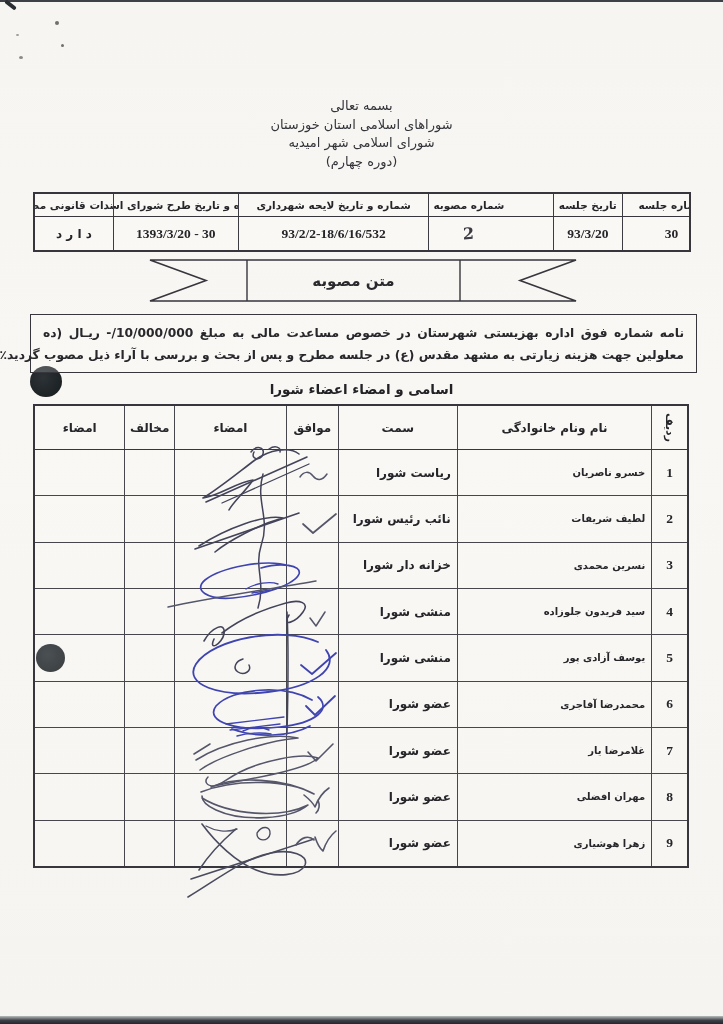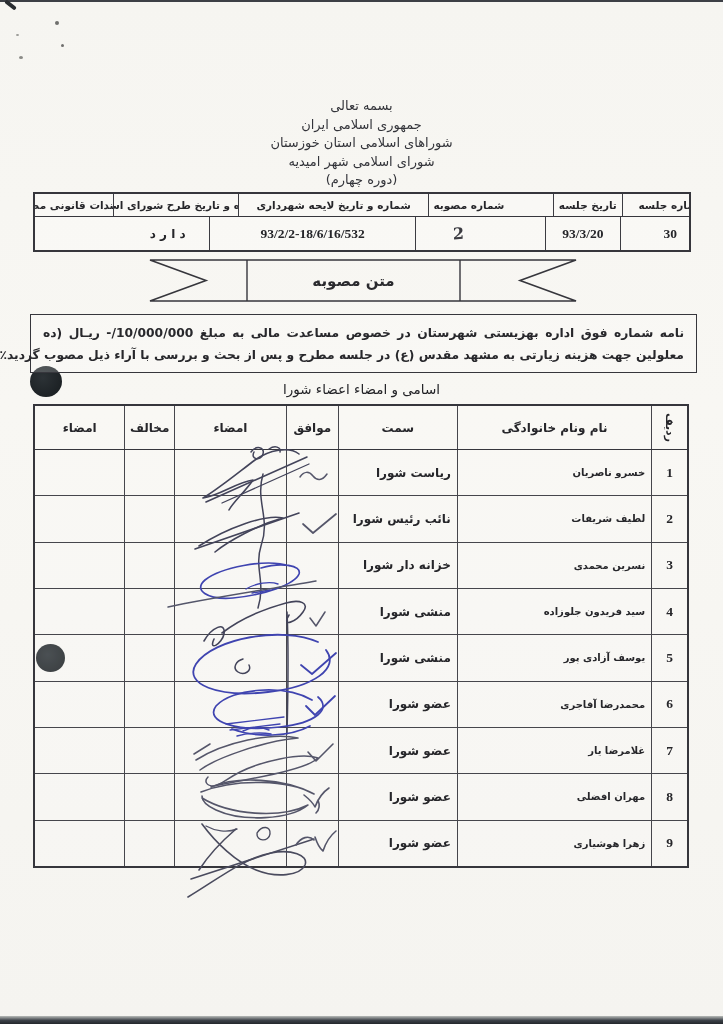--- a/index.html
+++ b/index.html
@@ -55,21 +55,21 @@
     position:absolute;left:30px;top:314px;width:667px;height:59px;
     border:1.8px solid #36363c;direction:rtl;padding:7px 12px 6px 12px;
     background:rgba(255,255,255,0.2);
   }
   .res-line{font-size:12.3px;font-weight:bold;line-height:22px;color:#28282c;white-space:nowrap;}
   .res-line.l1{text-align:justify;text-align-last:justify;white-space:normal;max-height:22px;overflow:hidden;}
   .res-line.l2{text-align:right;}
 
   .members-heading{
     position:absolute;left:0;top:381px;width:723px;text-align:center;
-    font-size:13.5px;font-weight:normal;direction:rtl;color:#222226;
+    font-size:13.5px;font-weight:bold;direction:rtl;color:#222226;
   }
 
   
   .members-table{
     position:absolute;left:33px;top:404px;width:656px;height:464px;
     border:2px solid #36363c;direction:rtl;display:flex;flex-direction:column;
     background:rgba(255,255,255,0.15);
   }
   .m-row{display:flex;width:100%;flex:1;border-bottom:1.2px solid #46464c;}
   .m-row:last-child{border-bottom:none;}
@@ -101,21 +101,20 @@
   <div class="corner-mark"></div>
   <div class="speck" style="left:55px;top:21px;width:4px;height:4px;"></div>
   <div class="speck" style="left:61px;top:44px;width:3px;height:3px;"></div>
   <div class="speck" style="left:16px;top:34px;width:3px;height:2px;background:#9a9a96;"></div>
   <div class="speck" style="left:19px;top:56px;width:4px;height:3px;background:#8a8a86;"></div>
   <div class="hole hole1"></div>
   <div class="hole hole2"></div>
 
   <div class="doc-header">
     <div>بسمه تعالی</div>
-    <div>جمهوری اسلامی ایران</div>
     <div>شوراهای اسلامی استان خوزستان</div>
     <div>شورای اسلامی شهر امیدیه</div>
     <div>(دوره چهارم)</div>
   </div>
 
   <div class="info-table">
     <div class="info-row hdr">
       <div class="info-cell iw0">
           <span class="info-label">شماره جلسه</span>
         </div>
@@ -140,20 +139,23 @@
           <span class="info-value">30</span>
         </div>
       <div class="info-cell iw1">
           <span class="info-value">93/3/20</span>
         </div>
       <div class="info-cell iw2">
           <span class="info-value handwritten-num">2</span>
         </div>
       <div class="info-cell iw3">
           <span class="info-value">93/2/2-18/6/16/532</span>
+        </div>
+      <div class="info-cell iw4">
+          <span class="info-value">30 - 1393/3/20</span>
         </div>
       <div class="info-cell iw5">
           <span class="info-value fa">د ا ر د</span>
         </div>
     </div>
   </div>
 
   <div class="ribbon">
     <svg width="430" height="45" viewBox="0 0 430 45">
       <polygon points="2,2 428,2 372,22.5 428,43 2,43 58,22.5" fill="none" stroke="#36363c" stroke-width="1.6"></polygon>

